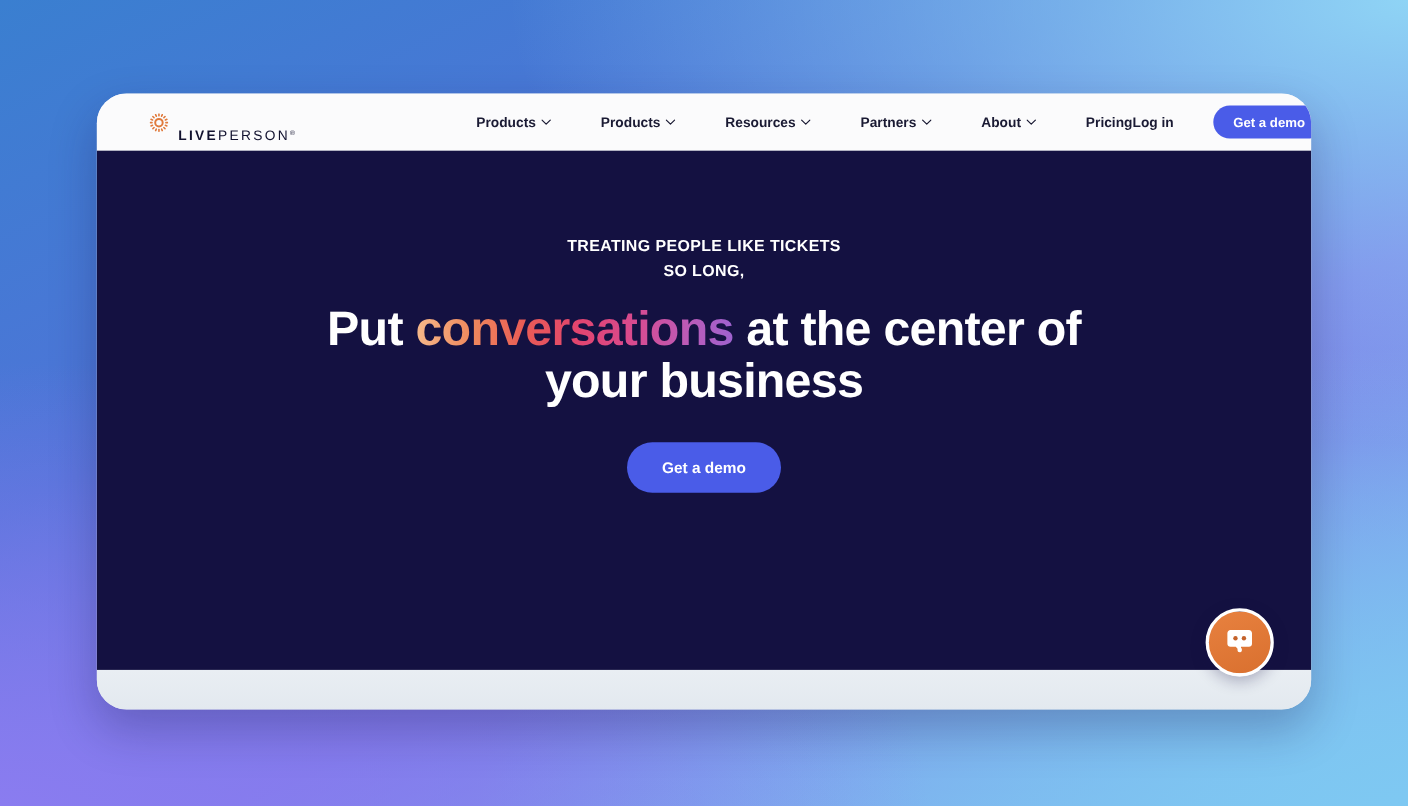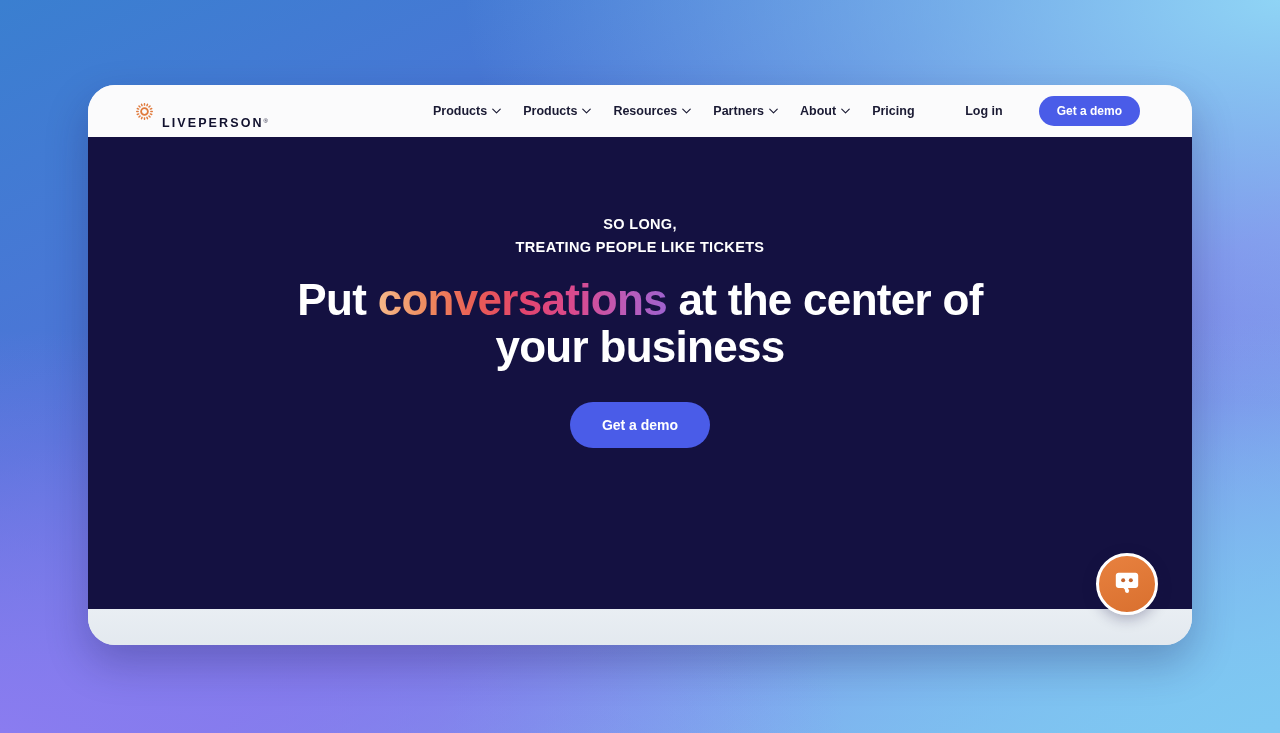--- a/index.html
+++ b/index.html
@@ -56,33 +56,33 @@
 
   .logo-word {
     font-size: 12.5px;
     letter-spacing: 2.1px;
     color: #11112e;
     white-space: nowrap;
     display: flex;
     align-items: baseline;
   }
   .logo-word .lw-bold { font-weight: 700; }
-  .logo-word .lw-light { font-weight: 700; margin-top: 24px; }
+  .logo-word .lw-light { font-weight: 400; margin-top: 24px; }
   .logo-word .lw-reg {
     font-size: 6px;
     vertical-align: super;
     position: relative;
     top: -4px;
     letter-spacing: 0;
   }
 
   .nav {
     display: flex;
     align-items: center;
-    gap: 22px;
+    gap: 45px;
     margin-left: 165px;
   }
 
   .nav-item {
     display: flex;
     align-items: center;
     gap: 5px;
     font-size: 12.5px;
     font-weight: 700;
     color: #1a1a33;
@@ -302,22 +302,22 @@
 
     <div class="header-right">
       <span class="login-link">Log in</span>
       <button class="btn-demo-sm">Get a demo</button>
     </div>
   </header>
 
   <section class="hero">
 
     <div class="eyebrow">
+      <div>TREATING PEOPLE LIKE TICKETS</div>
       <div>SO LONG,</div>
-      <div>TREATING PEOPLE LIKE TICKETS</div>
     </div>
 
     <h1 class="headline"><span>Put </span><span class="grad-word">conversations</span><span> at the center of your business</span></h1>
 
 
     <button class="btn-demo-lg">Get a demo</button>
   </section>
 
   <div class="below-fold"></div>
 

